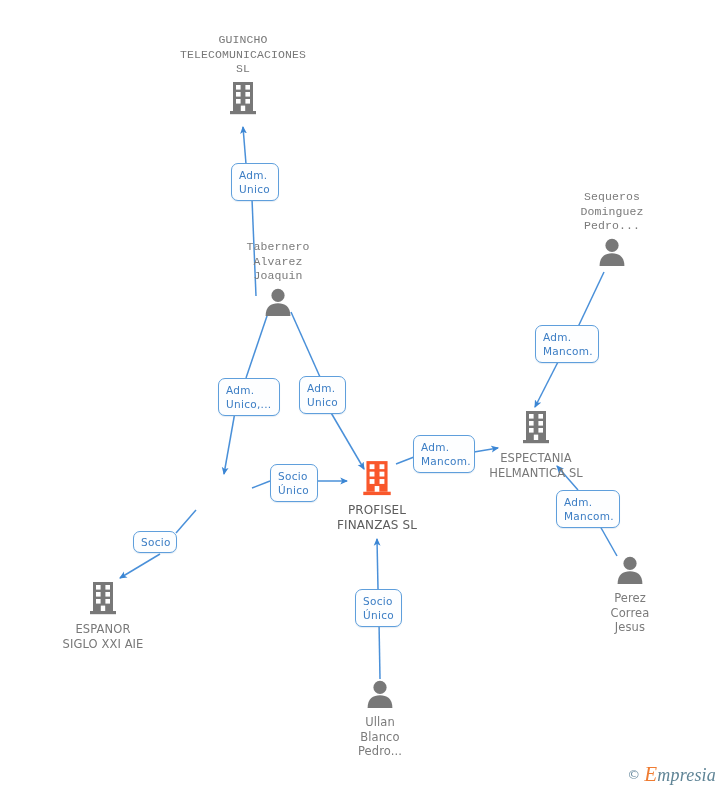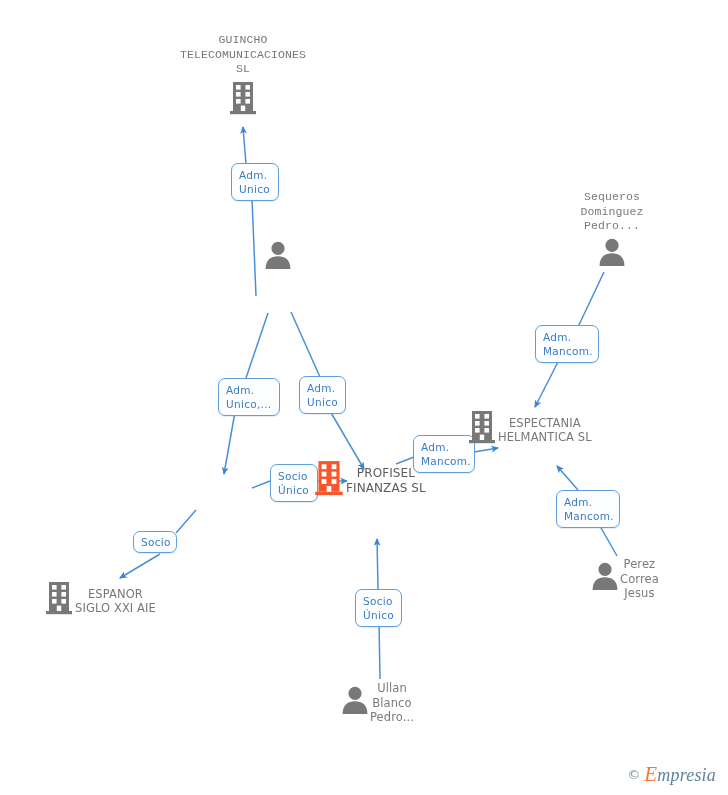--- a/index.html
+++ b/index.html
@@ -4,21 +4,21 @@
 <style>
   html,body{margin:0;padding:0;background:#ffffff;}
   body{
     width:728px;height:795px;position:relative;overflow:hidden;
     font-family:"DejaVu Sans","Liberation Sans",sans-serif;
   }
   #canvas{position:absolute;inset:0;width:728px;height:795px;}
   svg.edges{position:absolute;left:0;top:0;width:728px;height:795px;overflow:visible;}
 
   
-  .node{position:absolute;display:flex;flex-direction:row;align-items:center;}
+  .node{position:absolute;display:flex;flex-direction:column;align-items:center;}
   .node .glyph{display:block;}
   .node .caption{
     margin-top:2px;text-align:center;color:#7b7b7b;font-size:11.5px;line-height:14.5px;
     white-space:pre-line;letter-spacing:.1px;
   }
   .node.company .caption{color:#787878;}
   .node.person  .caption{color:#7b7b7b;text-align:center;}
   .node.focus .caption{color:#5c5c5c;font-weight:normal;font-size:12px;line-height:15px;}
   .node.top-label{flex-direction:column-reverse;}
   .node.top-label .caption{margin-top:0;margin-bottom:3px;font-family:Liberation Mono, monospace;}
@@ -132,20 +132,23 @@
 SL</span>
   </div>
 
   <div class="node person top-label" style="left:212px;top:240px;width:132px;">
     <span class="glyph">
       <svg width="30" height="30" viewBox="0 0 30 30" aria-hidden="true">
         <circle cx="15" cy="8.4" r="6.6" fill="#787878"></circle>
         <path d="M2.6,29 C2.6,19.6 8.2,16.2 15,16.2 C21.8,16.2 27.4,19.6 27.4,29 Z" fill="#787878"></path>
       </svg>
     </span>
+    <span class="caption">Tabernero
+Alvarez
+Joaquin</span>
   </div>
 
 
   <div class="node company" style="left:43px;top:580px;width:120px;">
     <span class="glyph">
       <svg width="32" height="36" viewBox="0 0 32 36" aria-hidden="true">
         <rect x="6" y="2" width="20" height="29" fill="#787878"></rect>
         <rect x="3" y="31" width="26" height="3.2" fill="#787878"></rect>
         <g fill="#ffffff">
           <rect x="9" y="5" width="4.6" height="4.6"></rect>

